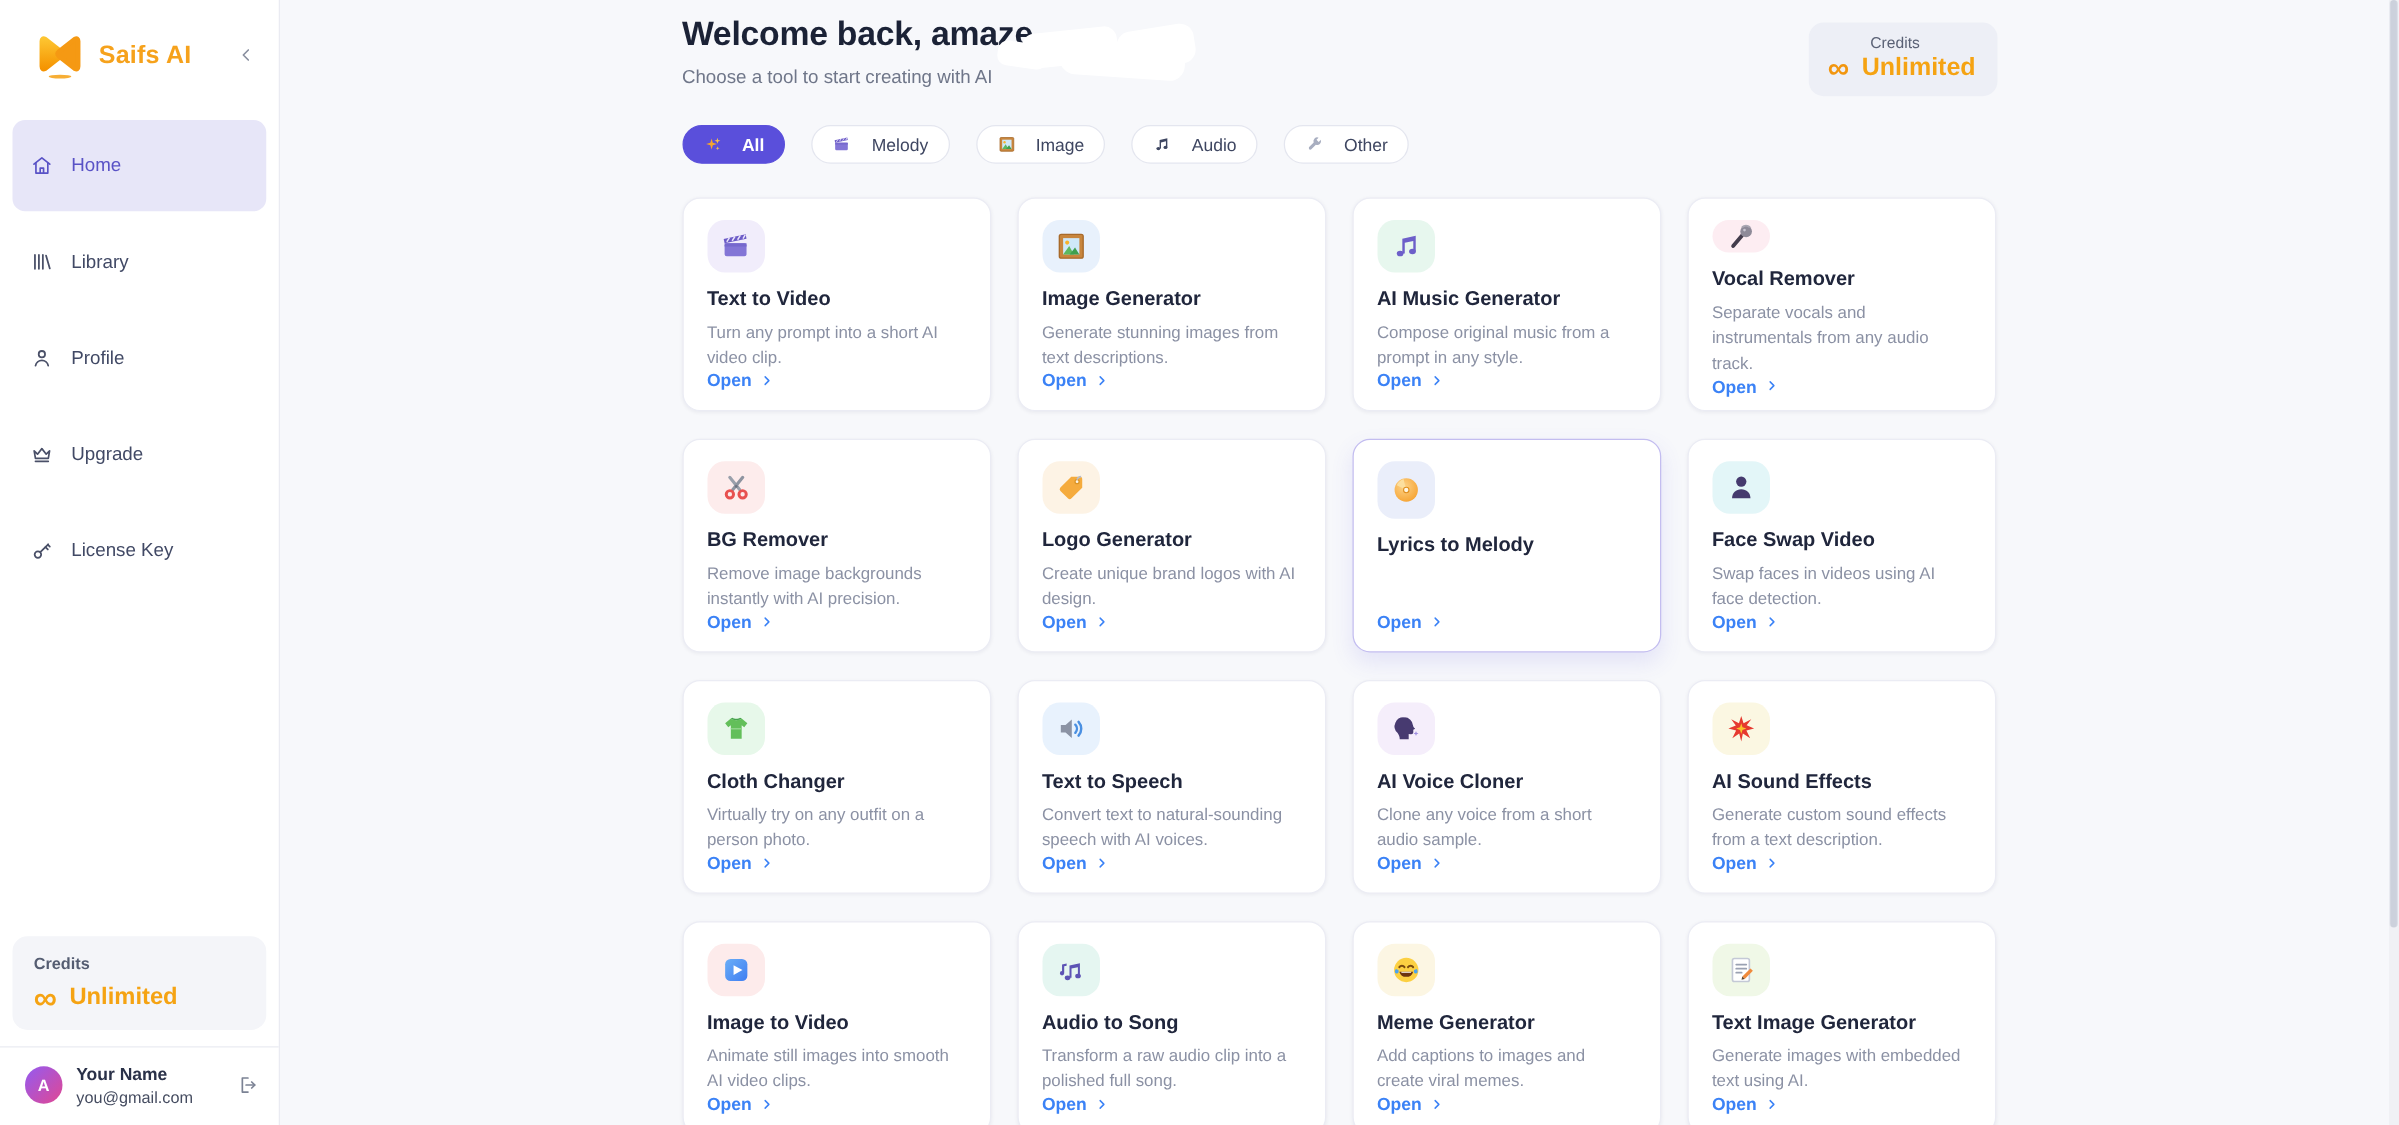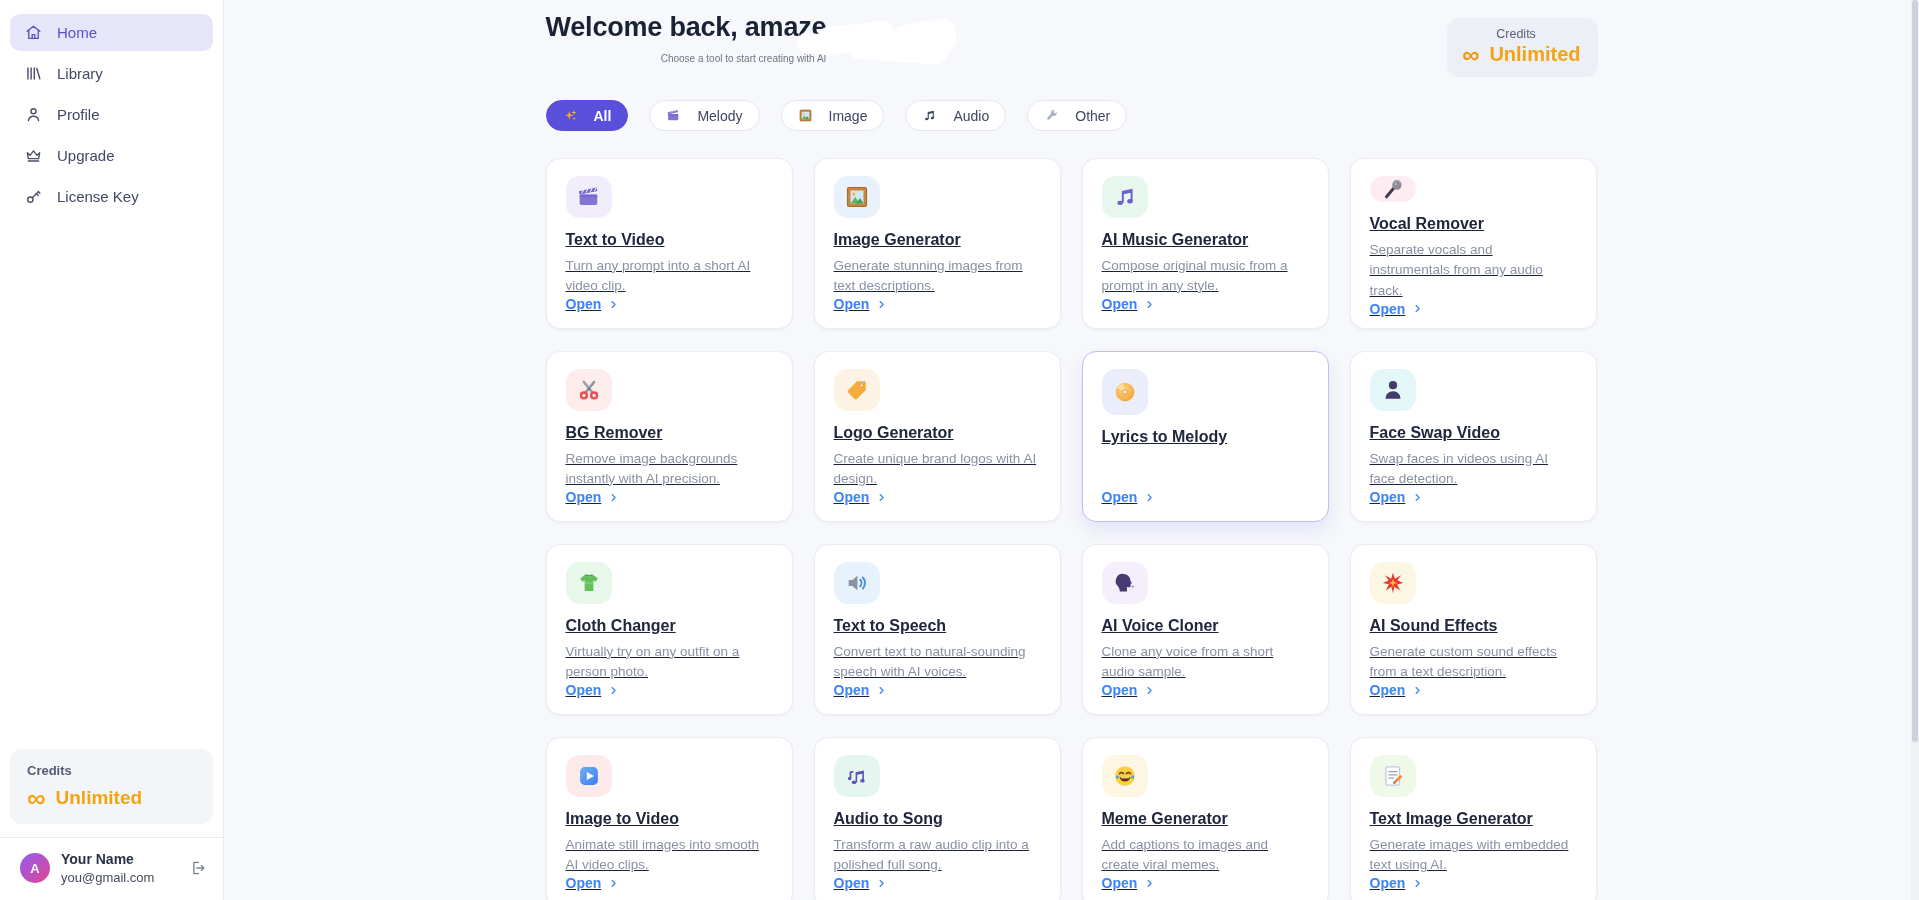--- a/index.html
+++ b/index.html
@@ -10,21 +10,21 @@
   }
   svg { display:block; }
 
   
   .sidebar { position:fixed; left:0; top:0; width:224px; height:900px; background:#ffffff;
              border-right:1px solid #eaebf2; display:flex; flex-direction:column; z-index:5; }
   .logo-row { display:flex; align-items:center; padding:24px 16px 18px 26px; }
   .logo-text { font-size:20px; font-weight:bold; color:#f6a21c; margin-left:9px; letter-spacing:.2px; }
   .collapse-btn { margin-left:auto; color:#8a90a0; cursor:pointer; background:none; border:none; padding:2px; }
   .nav { padding:14px 10px 0; display:flex; flex-direction:column; gap:4px; }
-  .nav-item { display:flex; align-items:center; gap:14px; padding:9px 14px; border-radius:10px;
+  .nav-item { display:flex; align-items:center; gap:14px; padding:27px 14px; border-radius:10px;
               font-size:15px; color:#414965; cursor:pointer; }
   .nav-item .nav-ic { color:#4a5068; flex:0 0 auto; }
   .nav-item.active { background:#e7e6f8; color:#5952c6; }
   .nav-item.active .nav-ic { color:#5952c6; }
   .sidebar-bottom { margin-top:auto; }
   .credits-panel { margin:0 10px 13px; background:#f4f5f9; border-radius:12px; padding:14px 17px 15px; }
   .credits-label { font-size:13px; font-weight:bold; color:#555d72; }
   .credits-value-row { display:flex; align-items:center; gap:10px; margin-top:9px; }
   .infinity-glyph { font-size:26px; line-height:.8; color:#f5a313; font-weight:bold; }
   .credits-value { font-size:19px; font-weight:bold; color:#f5a313; }
@@ -35,21 +35,21 @@
   .user-name { font-size:14px; font-weight:bold; color:#2a3148; }
   .user-email { font-size:13px; color:#454c60; margin-top:3px; }
   .logout-btn { margin-left:auto; color:#7b8294; background:none; border:none; padding:0; cursor:pointer; }
 
   
   .main { margin-left:224px; height:793px; }
   .content { width:1052px; margin:0 auto; padding-top:12px; }
   .header-row { display:flex; align-items:flex-start; justify-content:space-between; }
   .header-left { position:relative; }
   .page-title { font-size:27px; font-weight:800; color:#1b2236; letter-spacing:-0.2px; }
-  .page-subtitle { font-size:10px; color:#6f7689; margin-top:10px;text-align:right; }
+  .page-subtitle { font-size:15px; color:#6f7689; margin-top:10px; }
   .redaction-smudge span { position:absolute; background:#ffffff; }
   .smudge-1 { left:272px; top:12px; width:76px; height:28px; border-radius:10px; transform:rotate(-6deg); }
   .smudge-2 { left:302px; top:24px; width:100px; height:26px; border-radius:12px; transform:rotate(4deg); }
   .smudge-3 { left:348px; top:10px; width:62px; height:32px; border-radius:11px; transform:rotate(-9deg); }
   .smudge-4 { left:252px; top:22px; width:40px; height:20px; border-radius:8px; transform:rotate(8deg); }
 
   .credits-badge { background:#edeff6; border-radius:12px; padding:9px 17px 11px 15px; margin-top:6px; }
   .badge-label { font-size:12.5px; color:#5a6175; margin-left:34px; }
   .badge-bottom { display:flex; align-items:center; gap:10px; margin-top:2px; }
   .badge-infinity { font-size:24px; line-height:.8; color:#f2960f; font-weight:bold; }
@@ -58,21 +58,21 @@
   .filters { display:flex; gap:21px; margin-top:23px; }
   .filter-pill { height:31px; border-radius:16px; padding:0 16px; display:flex; align-items:center; gap:16px;
                  background:#ffffff; border:1px solid #e4e6ef; color:#3e4661; font-size:14px; cursor:pointer;
                  font-family:"Liberation Sans",sans-serif;justify-content:space-between; }
   .filter-pill.active { background:#5a4fdb; border-color:#5a4fdb; color:#ffffff; font-weight:bold; }
   .filter-pill svg { width:15px; height:15px; }
 
   .grid { display:grid; grid-template-columns:repeat(4,247px); gap:22px 21px; margin-top:27px; }
   .card { background:#ffffff; border:1px solid #ebecf4; border-radius:14px; height:171px;
           padding:17px 19px 16px; display:flex; flex-direction:column; cursor:pointer;
-          box-shadow:0 1px 3px rgba(20,24,50,0.05);text-decoration:underline; }
+          box-shadow:0 1px 3px rgba(20,24,50,0.05); }
   .card.highlighted { border-color:#c3bdf0; box-shadow:0 8px 18px rgba(90,79,219,0.12); }
   .tile { width:46px; height:46px; border-radius:14px; display:flex; align-items:center; justify-content:center; }
   .tile svg { width:26px; height:26px; }
   .card-title { margin-top:13px; font-size:16px; font-weight:bold; color:#20263c; }
   .card-desc { margin-top:7px; font-size:13.5px; line-height:1.5; color:#8b91a4; }
   .open-row { margin-top:auto; display:flex; align-items:center; gap:7px; color:#3b82f6;
               font-size:14px; font-weight:bold; }
   .open-row svg { width:11px; height:11px; }
 
   
@@ -273,20 +273,33 @@
         <path d="M12.8 16.8 L18.8 10.8 L20.6 12.6 L14.6 18.6 Z" fill="#f08a3c"></path>
         <path d="M12.8 16.8 L14.6 18.6 L12.2 19.2 Z" fill="#5c4633"></path>
       </g>
     </symbol>
   <symbol id="sym-wrench-icon" viewBox="0 0 24 24">
       <path d="M20.2 6.2 A4.9 4.9 0 0 1 13.9 12.5 L8.1 18.3 A2 2 0 0 1 5.3 15.5 L11.1 9.7 A4.9 4.9 0 0 1 17.4 3.4 L14.7 6.1 L17.5 8.9 Z" fill="#a8aec0"></path>
     </symbol>
 </svg>
 
 <aside class="sidebar">
+  <div class="logo-row">
+    <svg width="44" height="40" viewBox="0 0 48 44">
+      <path d="M8 10 Q8 6.5 11 8 L25 19 Q27.5 21 25 23 L11 34 Q8 35.5 8 32 Z" fill="url(#gradGold)" stroke="url(#gradGold)" stroke-width="4" stroke-linejoin="round"></path>
+      <path d="M40 10 Q40 6.5 37 8 L23 19 Q20.5 21 23 23 L37 34 Q40 35.5 40 32 Z" fill="#f59913" stroke="#f59913" stroke-width="4" stroke-linejoin="round"></path>
+      <ellipse cx="24" cy="41" rx="10" ry="1.6" fill="#f7ae35"></ellipse>
+    </svg>
+    <span class="logo-text">Saifs AI</span>
+    <button class="collapse-btn">
+      <svg width="16" height="16">
+          <use href="#sym-chevron-left-icon"></use>
+        </svg>
+    </button>
+  </div>
 
   <nav class="nav" id="nav-list">
   <div class="nav-item active">
     <svg class="nav-ic" width="19" height="19">
           <use href="#sym-home-icon"></use>
         </svg>
     <span class="nav-label">Home</span>
   </div>
 
   <div class="nav-item">

